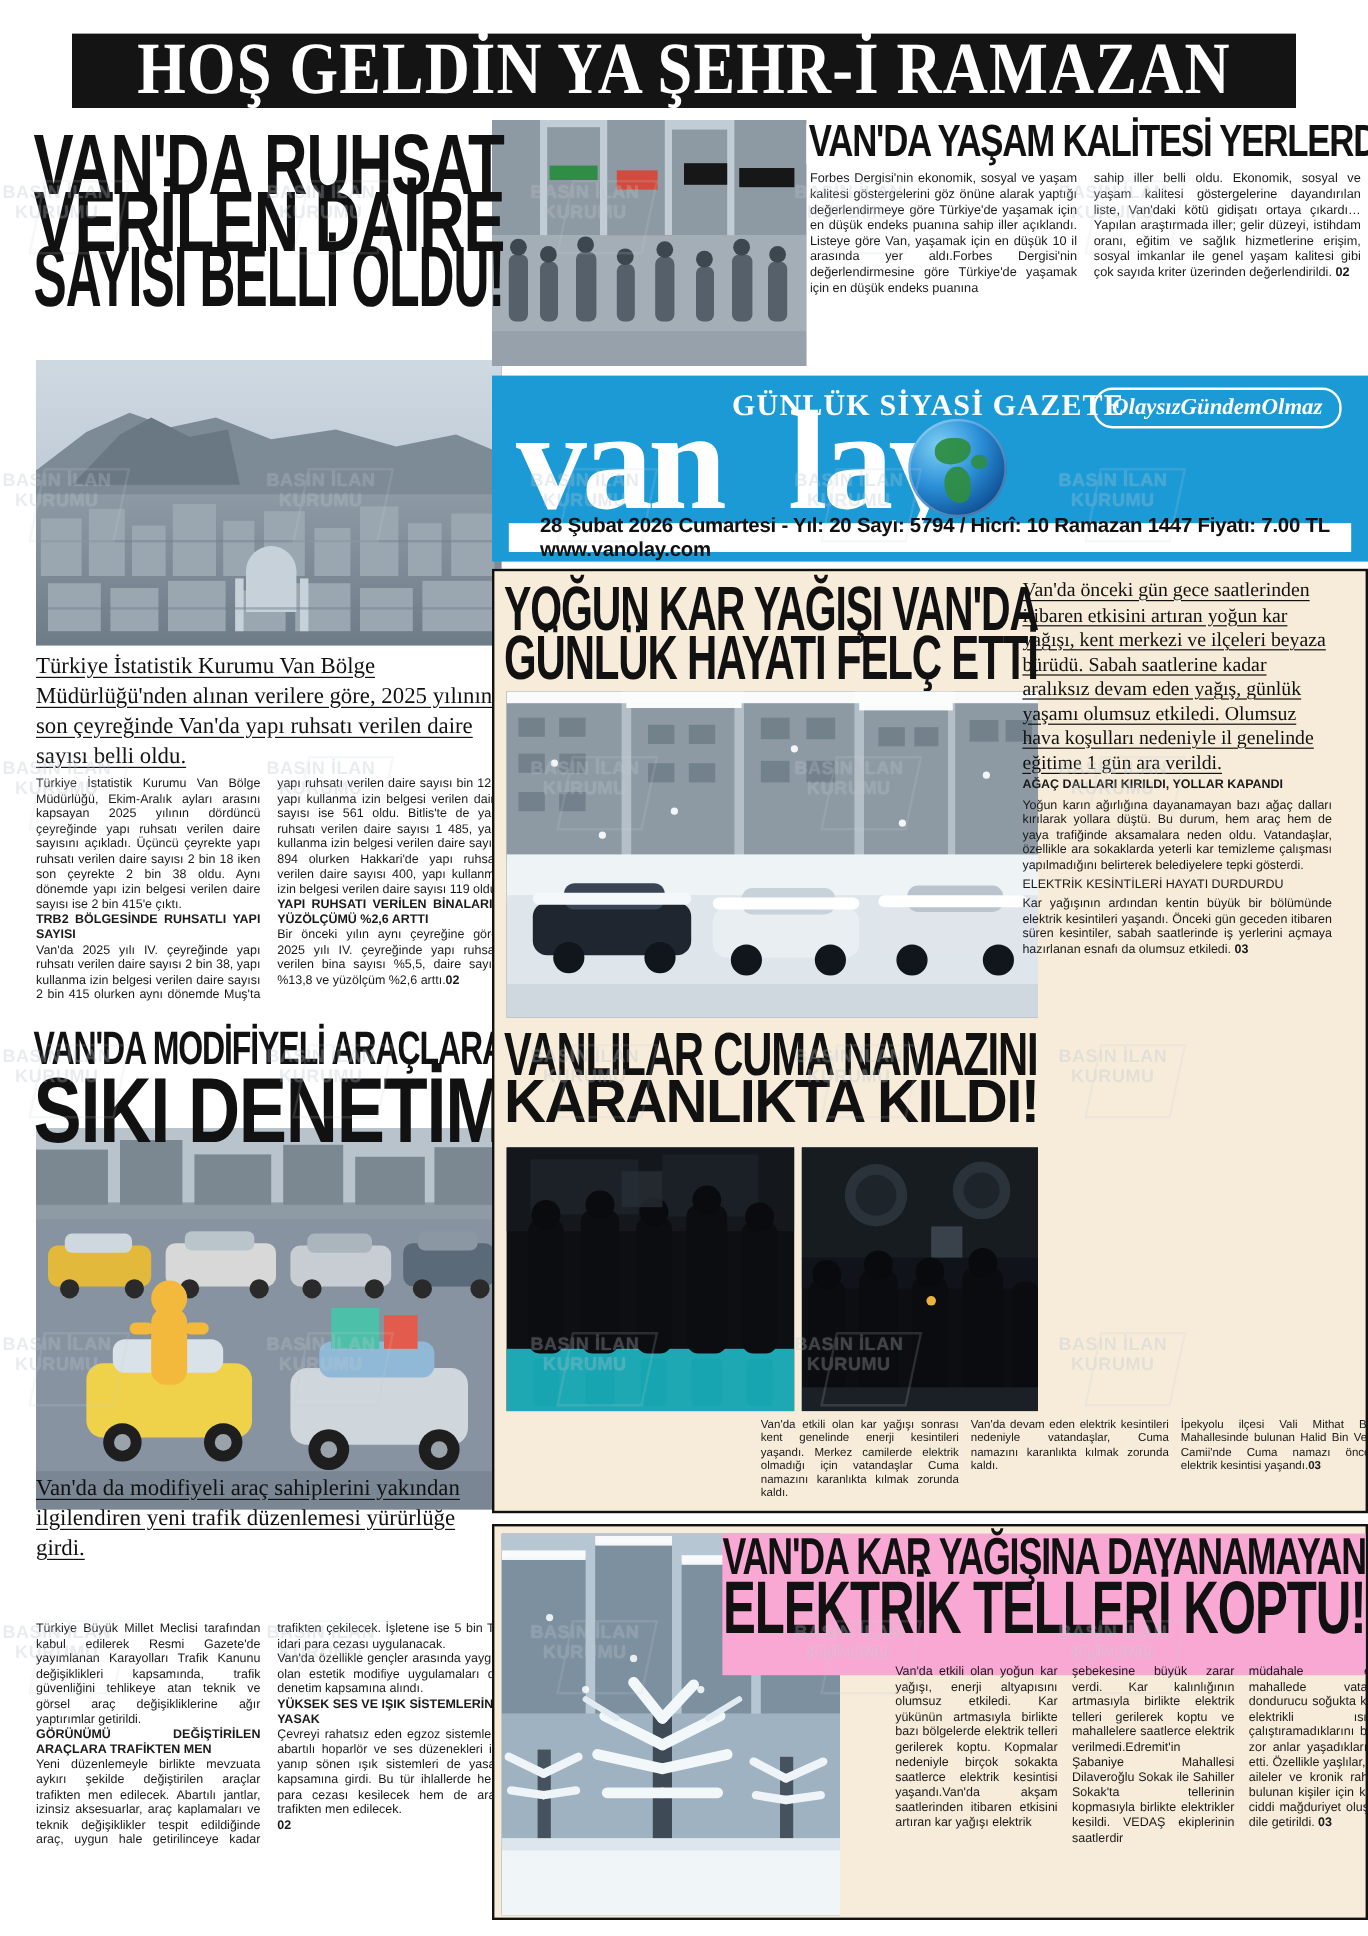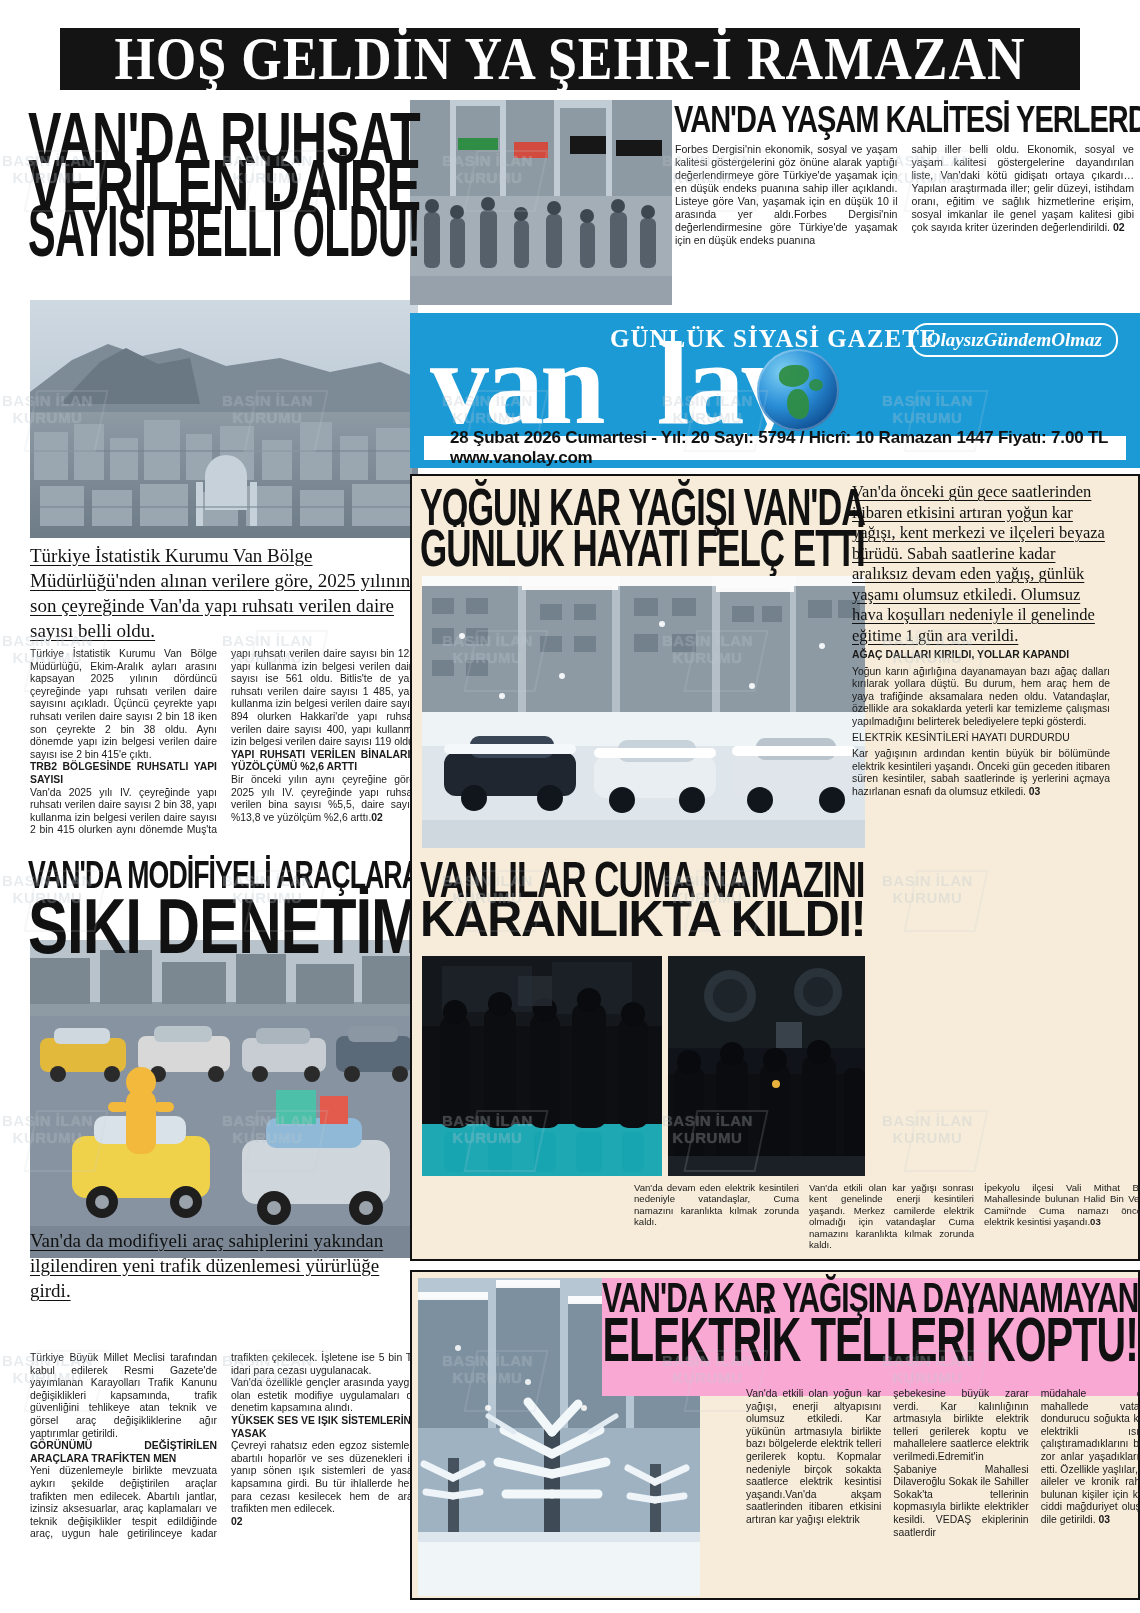--- a/index.html
+++ b/index.html
@@ -515,22 +515,22 @@
               <circle cx="107" cy="104" r="12"></circle>
             <circle cx="151" cy="96" r="12"></circle>
           </g>
           <circle cx="108" cy="128" r="4" fill="#e8b23c"></circle>
           <rect y="200" width="197" height="20" fill="#1a2026"></rect>
         </svg>
       </div>
     </div>
 
     <div class="cuma-caps">
+      <div class="cap">Van'da etkili olan kar yağışı sonrası kent genelinde enerji kesintileri yaşandı. Merkez camilerde elektrik olmadığı için vatandaşlar Cuma namazını karanlıkta kılmak zorunda kaldı.</div>
       <div class="cap">Van'da devam eden elektrik kesintileri nedeniyle vatandaşlar, Cuma namazını karanlıkta kılmak zorunda kaldı.</div>
-      <div class="cap">Van'da etkili olan kar yağışı sonrası kent genelinde enerji kesintileri yaşandı. Merkez camilerde elektrik olmadığı için vatandaşlar Cuma namazını karanlıkta kılmak zorunda kaldı.</div>
       <div class="cap"><span>İpekyolu ilçesi Vali Mithat Bey Mahallesinde bulunan Halid Bin Velid Camii'nde Cuma namazı öncesi elektrik kesintisi yaşandı.</span><b>03</b></div>
     </div>
   </div>
 
   <div class="elek-box">
     <div class="photo elek-photo">
       <svg width="282" height="318" viewBox="0 0 282 318" preserveAspectRatio="none">
         <rect width="282" height="318" fill="#9fb2c2"></rect>
         <rect width="282" height="150" fill="#b6c6d2"></rect>
         <g fill="#7d909f">

